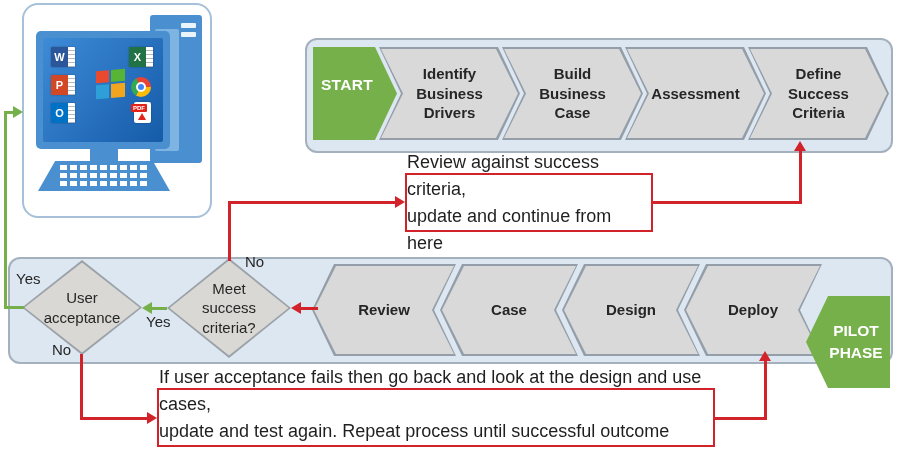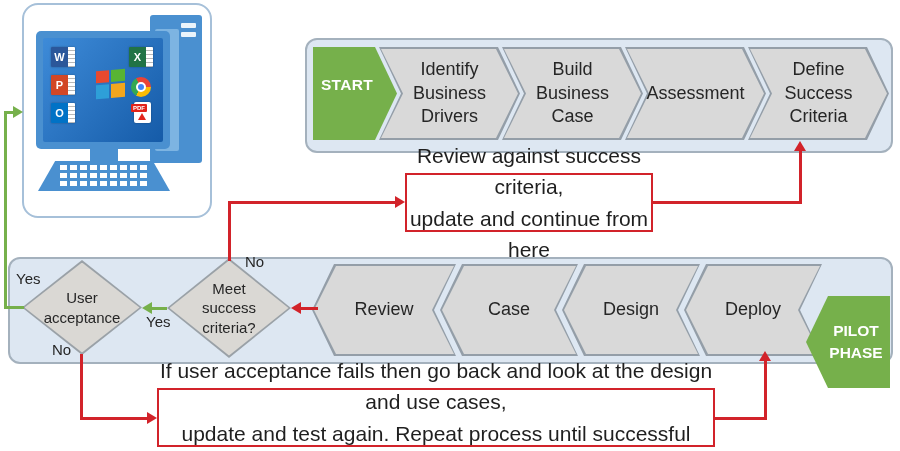--- a/index.html
+++ b/index.html
@@ -23,42 +23,42 @@
   .chev.green{background:var(--accent-green,#76b04b);}
   
   .cr,.cr .fill{clip-path:polygon(0 0,calc(100% - 22px) 0,100% 50%,calc(100% - 22px) 100%,0 100%,22px 50%);}
   
   .cr0,.cr0 .fill{clip-path:polygon(0 0,calc(100% - 22px) 0,100% 50%,calc(100% - 22px) 100%,0 100%);}
   
   .cl,.cl .fill{clip-path:polygon(0 50%,22px 0,100% 0,calc(100% - 22px) 50%,100% 100%,22px 100%);}
   
   .cl0,.cl0 .fill{clip-path:polygon(0 50%,22px 0,100% 0,100% 100%,22px 100%);margin-top:32px;}
   .chev .lbl{position:absolute;inset:0;z-index:2;display:flex;align-items:center;justify-content:center;
-             text-align:center;font-size:18px;line-height:1.32;white-space:pre-line;padding:0 22px;}
+             text-align:center;font-size:15px;line-height:1.32;white-space:pre-line;padding:0 22px;font-weight:bold;}
   .chev.cr0 .lbl{padding:0 22px 16px 6px;font-weight:bold;color:#fff;font-size:15.5px;letter-spacing:.3px;}
   .chev.cl0 .lbl{padding:0 6px 0 22px;font-weight:bold;color:#fff;font-size:15.5px;line-height:1.45;}
   .w-start{width:84px;}
   .w-top{width:141px;margin-left:-18px;}
   .w-rev{width:144px;}
   .w-bot{width:138px;margin-left:-16px;}
   .w-pilot{width:84px;margin-left:-16px;}
 
   
   .diamond{position:absolute;background:var(--diamond-border,#9aa1a7);z-index:2;}
   .diamond,.diamond .fill{clip-path:polygon(50% 0,100% 50%,50% 100%,0 50%);}
   .diamond .fill{position:absolute;inset:2.5px;background:var(--diamond-fill,#dad8d4);}
   .diamond .lbl{position:absolute;inset:0;z-index:2;display:flex;align-items:center;justify-content:center;
                 text-align:center;font-size:15px;line-height:1.28;white-space:pre-line;}
   .d1{left:12px;top:1px;width:120px;height:95px;}
   .d2{left:157px;top:-1px;width:124px;height:100px;}
 
   
   .callout{position:absolute;background:#fff;border:2px solid var(--accent-red,#d2232a);z-index:5;
-           display:flex;align-items:center;justify-content:center;text-align:center;
-           font-size:21px;line-height:1.5;white-space:pre-line;color:#1f1f1f;}
+           display:flex;align-items:center;justify-content:center;text-align:left;
+           font-size:18px;line-height:1.5;white-space:pre-line;color:#1f1f1f;}
   .mid-callout{left:405px;top:173px;width:244px;height:55px;}
   .bot-callout{left:157px;top:388px;width:554px;height:55px;}
 
   
   .line{position:absolute;z-index:6;}
   .line.red{background:var(--accent-red,#d2232a);}
   .line.green{background:var(--accent-green,#76b04b);}
   .ah{position:absolute;width:0;height:0;z-index:6;}
   .ah.red{color:var(--accent-red,#d2232a);}
   .ah.green{color:var(--accent-green,#76b04b);}

